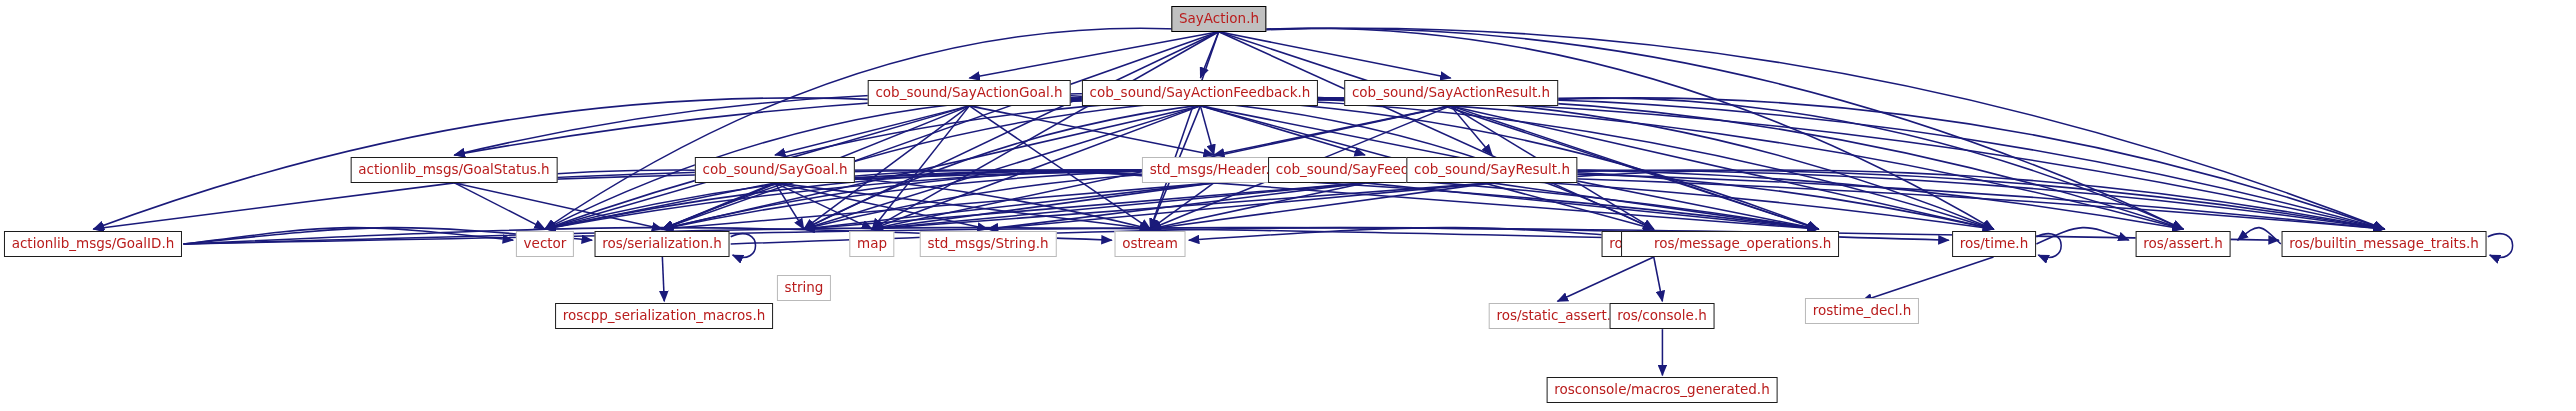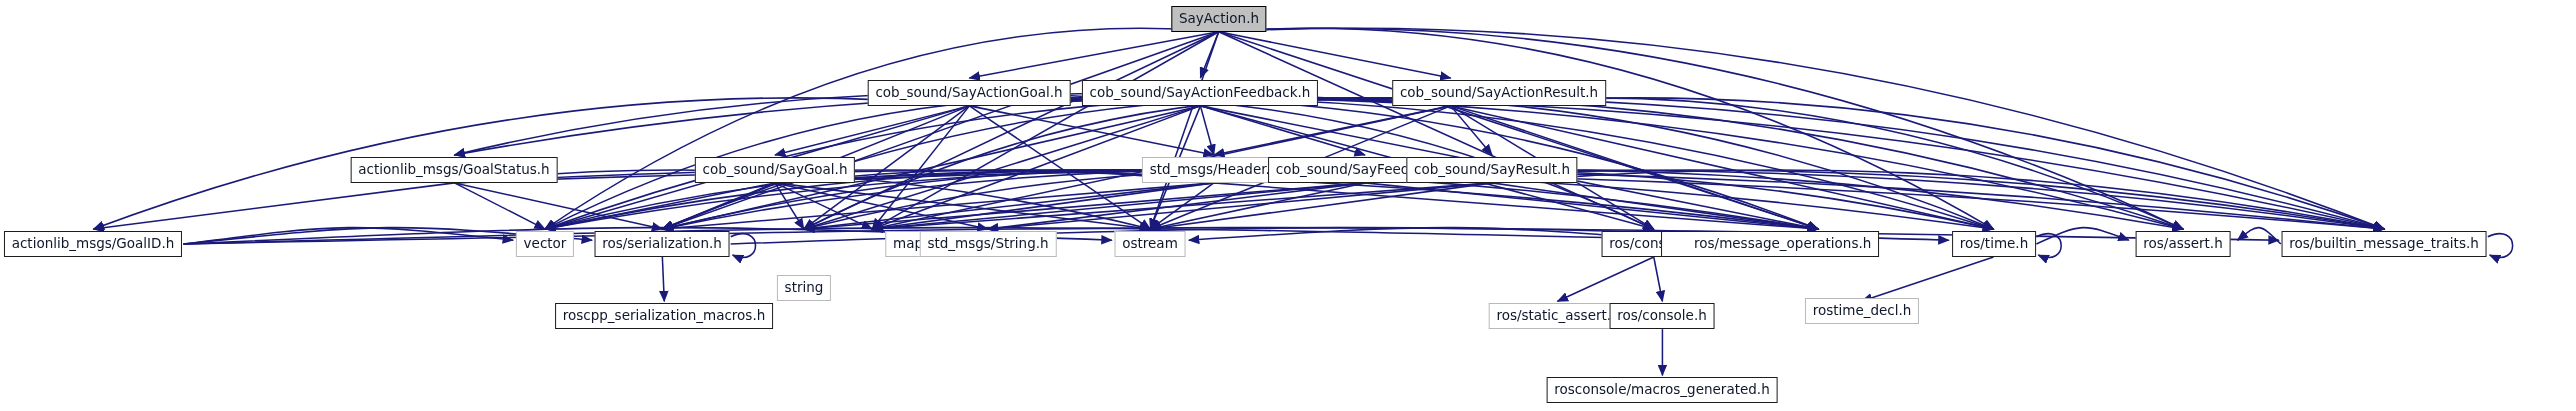--- a/index.html
+++ b/index.html
@@ -19,21 +19,21 @@
   }
   .node {
     position: absolute;
     transform: translateX(-50%);
     box-sizing: border-box;
     height: 26px;
     line-height: 22px;
     padding: 0 6.7px;
     background: #ffffff;
     border: 1.9px solid #1c1c1c;
-    color: #0f172a;
+    color: #b91c1c;
     font-size: 13.5px;
     white-space: nowrap;
     z-index: 2;
     text-align: center;
   }
   .node.muted { border-color: #b9b9b9; }
   .node.root {
     background: #c0c0c0;
     border-color: #000000;
     font-weight: normal;
@@ -158,35 +158,35 @@
         <path d="M1788,253.5 C1511.5,231.5 1511.5,231.5 1235,249.5" fill="none" stroke="#1a1a7a" stroke-width="1.6" marker-end="url(#arrow)"></path>
         <path d="M759,246 C793,230 793,279 761,265" fill="none" stroke="#1a1a7a" stroke-width="1.6" marker-end="url(#arrow)"></path>
         <path d="M2115.5,246 C2149.5,230 2149.5,279 2117.5,265" fill="none" stroke="#1a1a7a" stroke-width="1.6" marker-end="url(#arrow)"></path>
         <path d="M2584.5,246 C2618.5,230 2618.5,279 2586.5,265" fill="none" stroke="#1a1a7a" stroke-width="1.6" marker-end="url(#arrow)"></path>
       </g>
   </svg>
   <div id="nodes">
       <div class="node root" style="left: 1219px; top: 5.8px;">SayAction.h</div>
       <div class="node" style="left: 969px; top: 80px;">cob_sound/SayActionGoal.h</div>
       <div class="node" style="left: 1200px; top: 80px;">cob_sound/SayActionFeedback.h</div>
-      <div class="node" style="left: 1451px; top: 80px; margin-left: 48px;">cob_sound/SayActionResult.h</div>
+      <div class="node" style="left: 1451px; top: 80px;">cob_sound/SayActionResult.h</div>
       <div class="node" style="left: 454px; top: 157px;">actionlib_msgs/GoalStatus.h</div>
       <div class="node" style="left: 775px; top: 157px;">cob_sound/SayGoal.h</div>
       <div class="node muted" style="left: 1214px; top: 157px;">std_msgs/Header.h</div>
       <div class="node" style="left: 1365px; top: 157px;">cob_sound/SayFeedback.h</div>
       <div class="node" style="left: 1492px; top: 157px; text-align: right;">cob_sound/SayResult.h</div>
       <div class="node" style="left: 93px; top: 231px;">actionlib_msgs/GoalID.h</div>
       <div class="node muted" style="left: 545px; top: 231px;">vector</div>
       <div class="node" style="left: 662px; top: 231px;">ros/serialization.h</div>
       <div class="node muted" style="left: 804px; top: 231px; margin-top: 44px;">string</div>
-      <div class="node muted" style="left: 908px; top: 231px;">map</div>
+      <div class="node muted" style="left: 872px; top: 231px;">map</div>
       <div class="node muted" style="left: 988px; top: 231px;">std_msgs/String.h</div>
       <div class="node muted" style="left: 1150px; top: 231px;">ostream</div>
       <div class="node" style="left: 1654px; top: 231px;">ros/console.h</div>
-      <div class="node" style="left: 1770px; top: 231px; padding-left: 32px;">ros/message_operations.h</div>
+      <div class="node" style="left: 1730px; top: 231px; padding-left: 32px;">ros/message_operations.h</div>
       <div class="node" style="left: 1994px; top: 231px;">ros/time.h</div>
       <div class="node" style="left: 2183px; top: 231px;">ros/assert.h</div>
       <div class="node" style="left: 2384px; top: 231px;">ros/builtin_message_traits.h</div>
       <div class="node" style="left: 664px; top: 303px;">roscpp_serialization_macros.h</div>
       <div class="node muted" style="left: 1558px; top: 303px;">ros/static_assert.h</div>
       <div class="node" style="left: 1662px; top: 303px;">ros/console.h</div>
       <div class="node muted" style="left: 1862px; top: 286px; margin-top: 12px;">rostime_decl.h</div>
       <div class="node" style="left: 1662px; top: 377px;">rosconsole/macros_generated.h</div>
     </div>
 </div>

